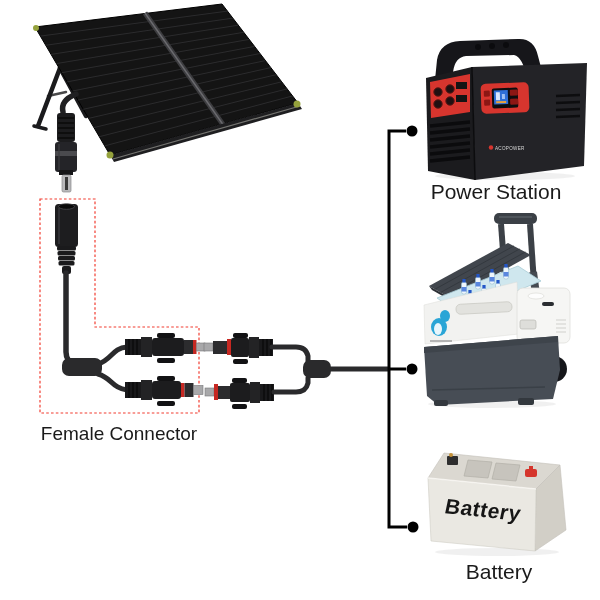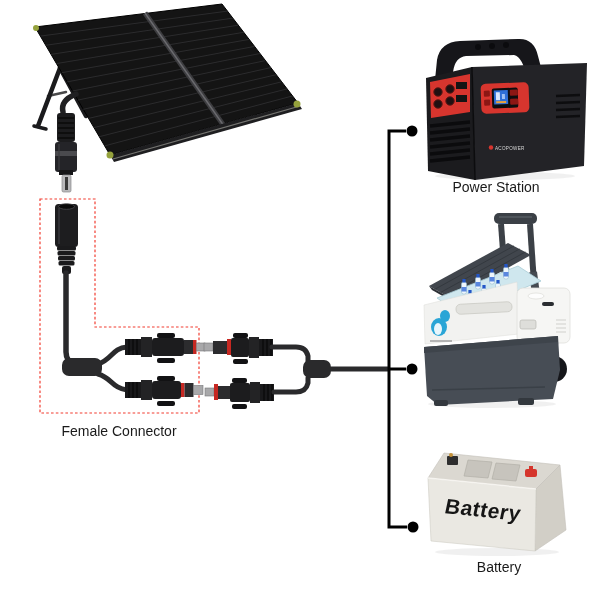--- a/index.html
+++ b/index.html
@@ -4,23 +4,23 @@
 <style>
   html,body{margin:0;padding:0;background:#fff;}
   .stage{
     position:relative;width:600px;height:600px;overflow:hidden;
     background:var(--background,#fff);
     font-family:"Liberation Sans", sans-serif;
   }
   .stage svg{position:absolute;left:0;top:0;}
   .lbl{
     position:absolute;text-align:center;color:var(--label-text,#1a1a1a);
-    font-size:14px;line-height:1.1;white-space:nowrap;
+    font-size:21px;line-height:1.1;white-space:nowrap;
   }
-  .lbl-big{font-size:14px;}
+  .lbl-big{font-size:19px;}
   .battery-face-text{
     position:absolute;left:430px;top:498px;width:106px;text-align:center;
     font-size:21px;font-weight:bold;color:#161616;
     transform:rotate(6deg) skewX(-6deg);letter-spacing:.5px;
   }
 </style>
 </head>
 <body>
 
 <div class="stage">

